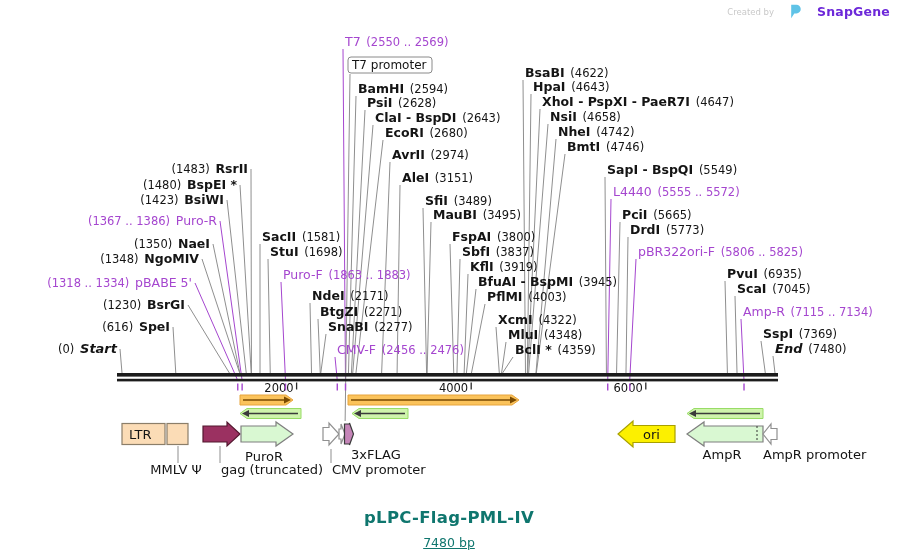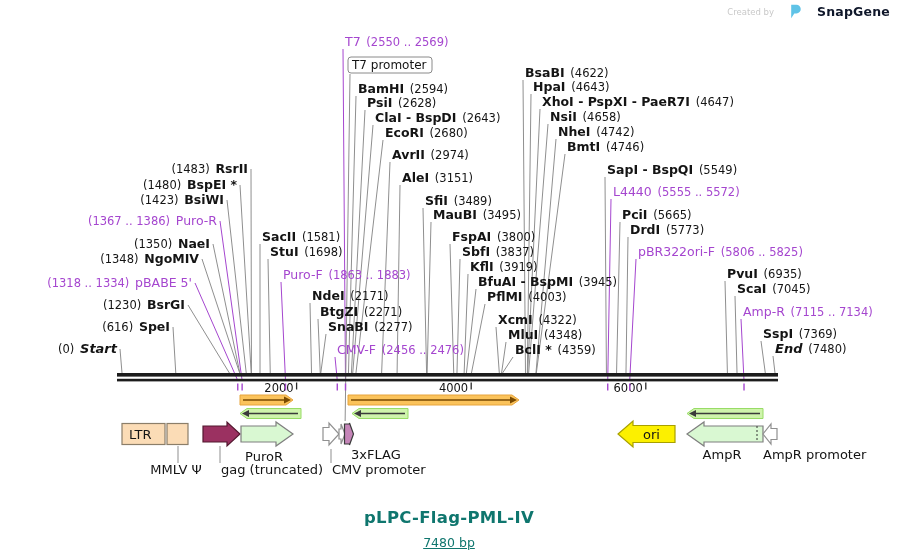--- a/index.html
+++ b/index.html
@@ -2,21 +2,21 @@
 <html><head>
 <meta charset="utf-8">
 <style>
   html,body{margin:0;padding:0;background:#ffffff;}
   .stage{position:relative;width:898px;height:553px;background:#fff;
          font-family:"DejaVu Sans",sans-serif;overflow:hidden;}
   #plasmid-svg{position:absolute;left:0;top:0;}
   #plasmid-svg text{font-family:"DejaVu Sans",sans-serif;}
   .logo{position:absolute;top:4px;right:8px;display:flex;align-items:center;gap:15px;}
   .created{font-size:8.5px;color:#c9c9c9;}
-  .brand{font-size:12.5px;color:#0f172a;font-weight:600;letter-spacing:.2px;}
+  .brand{font-size:12.5px;color:#6d28d9;font-weight:600;letter-spacing:.2px;}
   .titleblock{position:absolute;left:0;width:100%;top:508px;text-align:center;color:#0f766e;}
   .ptitle{font-size:16.5px;font-weight:700;letter-spacing:.3px;}
   .plen{font-size:12.5px;margin-top:8px;text-decoration:underline;}
 </style>
 </head>
 <body>
 
 <div class="stage">
 
   <svg id="plasmid-svg" width="898" height="553" viewBox="0 0 898 553">

